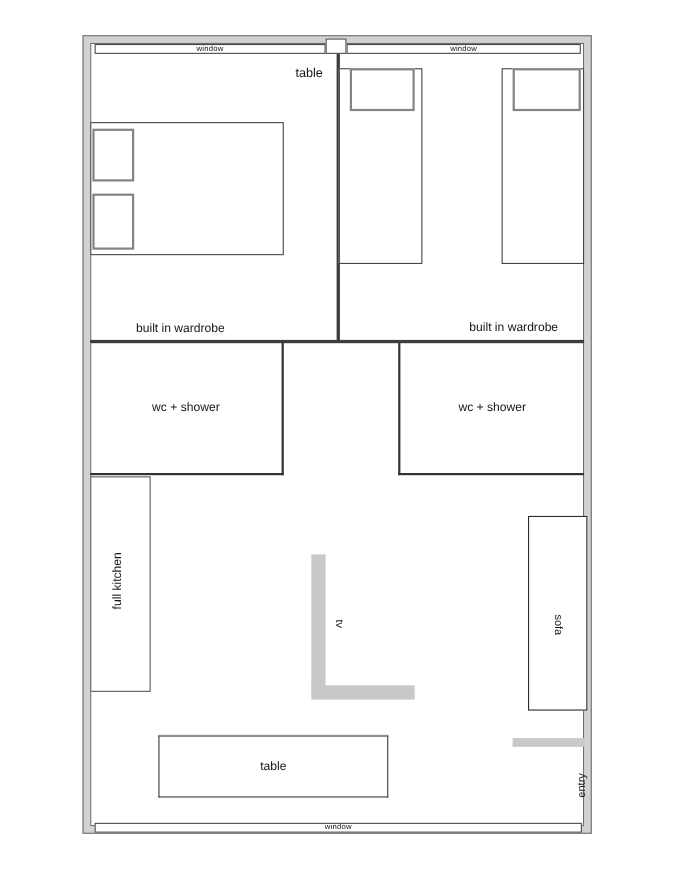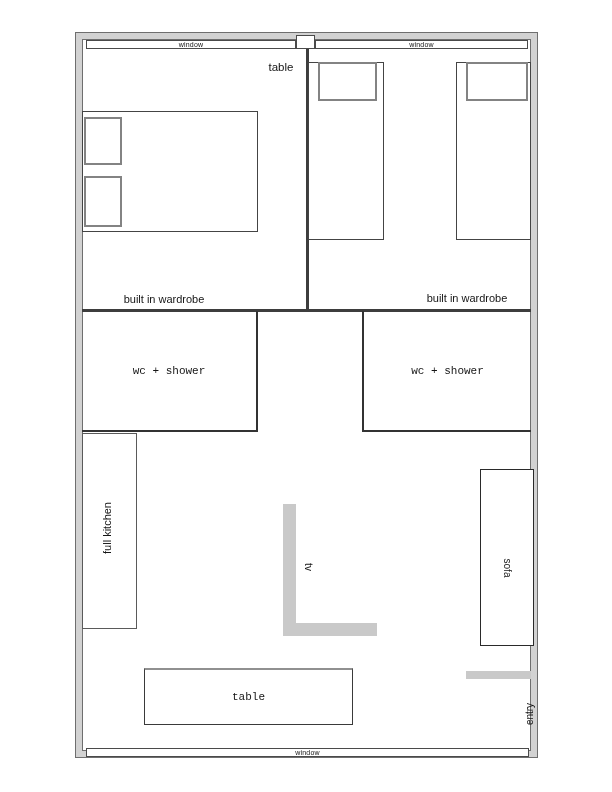--- a/index.html
+++ b/index.html
@@ -13,21 +13,21 @@
   .window{
     background:#ffffff;border:1px solid #4a4a4a;z-index:5;
     display:flex;align-items:center;justify-content:center;
     font-size:7px;letter-spacing:.2px;color:#111;
   }
   .mullion{background:#ffffff;border:1px solid #4a4a4a;z-index:4;}
   .iwall{background:var(--line);z-index:3;}
   .furn{background:#ffffff;z-index:3;}
   .bed{border:1px solid #444;}
   .pillow{border:2px solid #838383;z-index:4;}
-  .room{z-index:3;display:flex;align-items:center;justify-content:center;font-family:Liberation Mono, monospace;}
+  .room{z-index:3;display:flex;align-items:center;justify-content:center;}
   .room-label{font-size:11px;white-space:nowrap;}
   .gray{background:var(--furniture-gray);z-index:3;}
   .lbl{
     z-index:6;font-size:11px;white-space:nowrap;
     transform:translate(-50%,-50%);
   }
   .lbl.rot-ccw{transform:translate(-50%,-50%) rotate(-90deg);}
   .lbl.rot-cw{transform:translate(-50%,-50%) rotate(90deg);}
   .lbl.small{font-size:10px;}
 </style>

